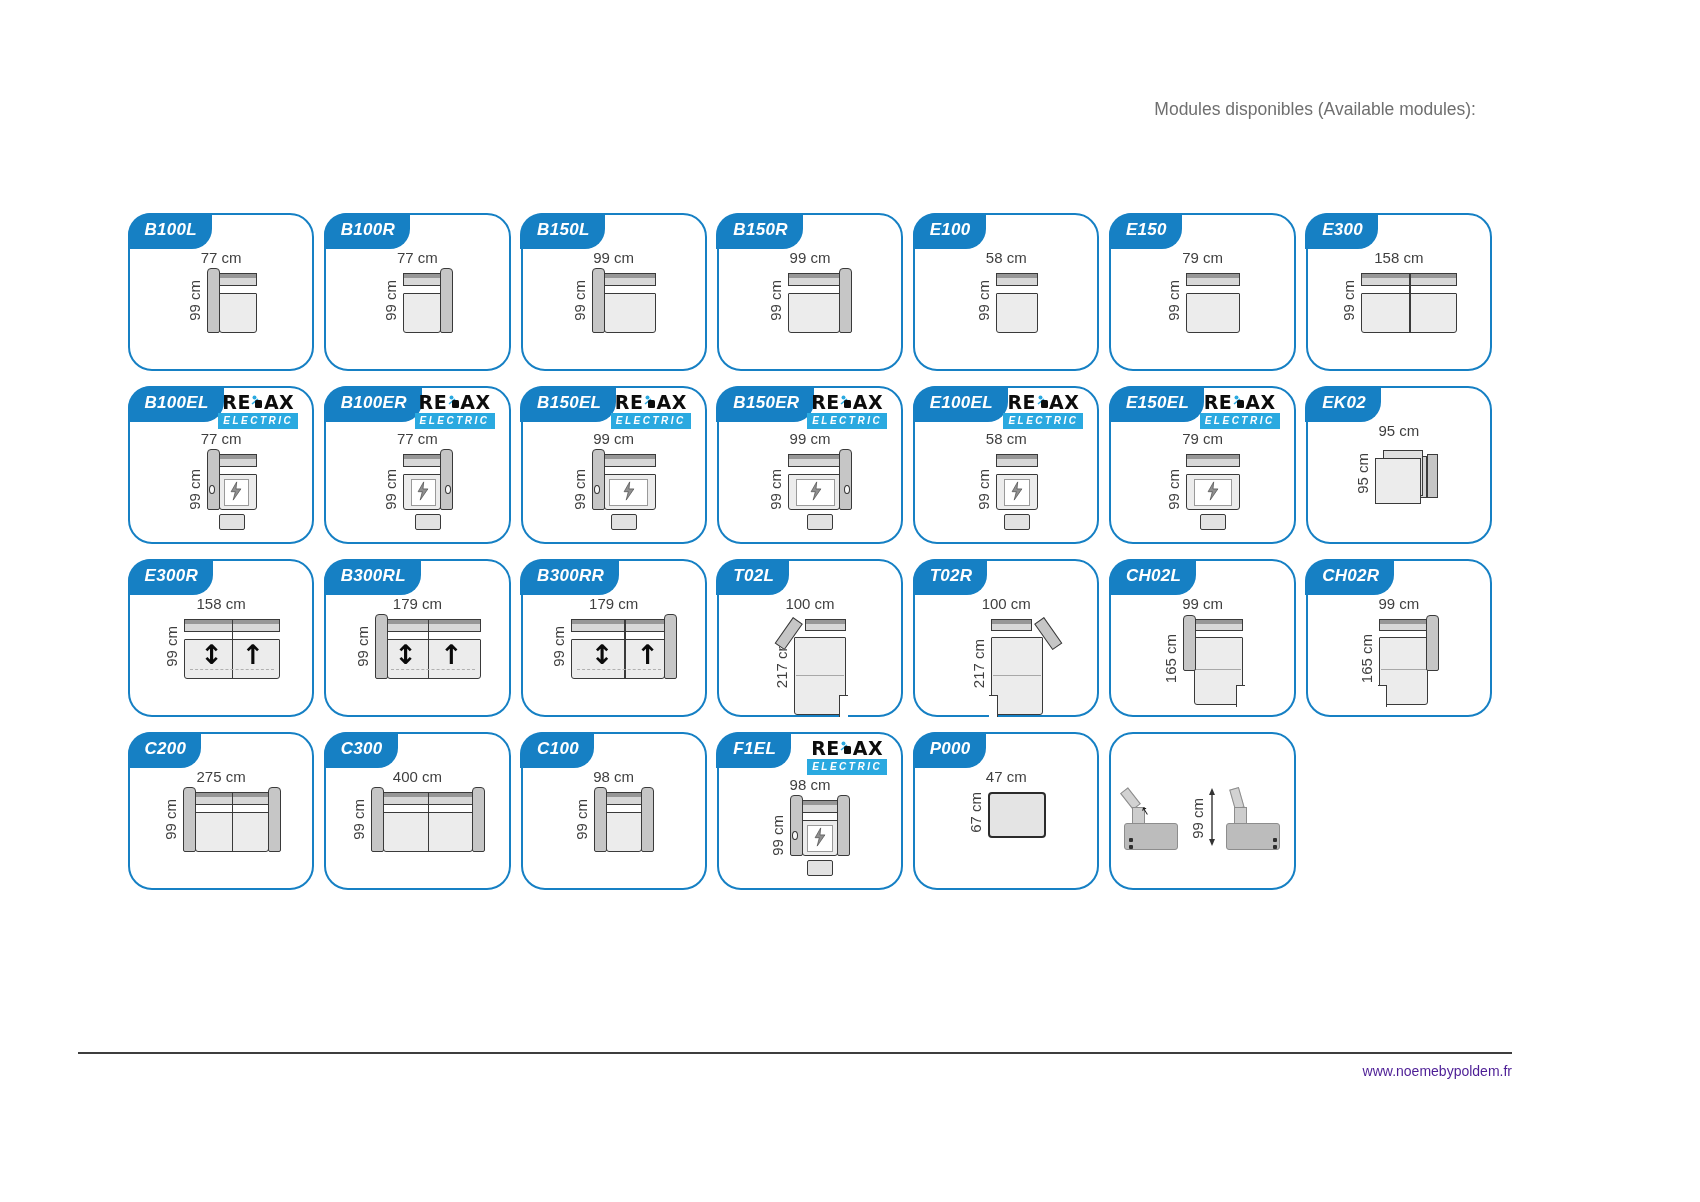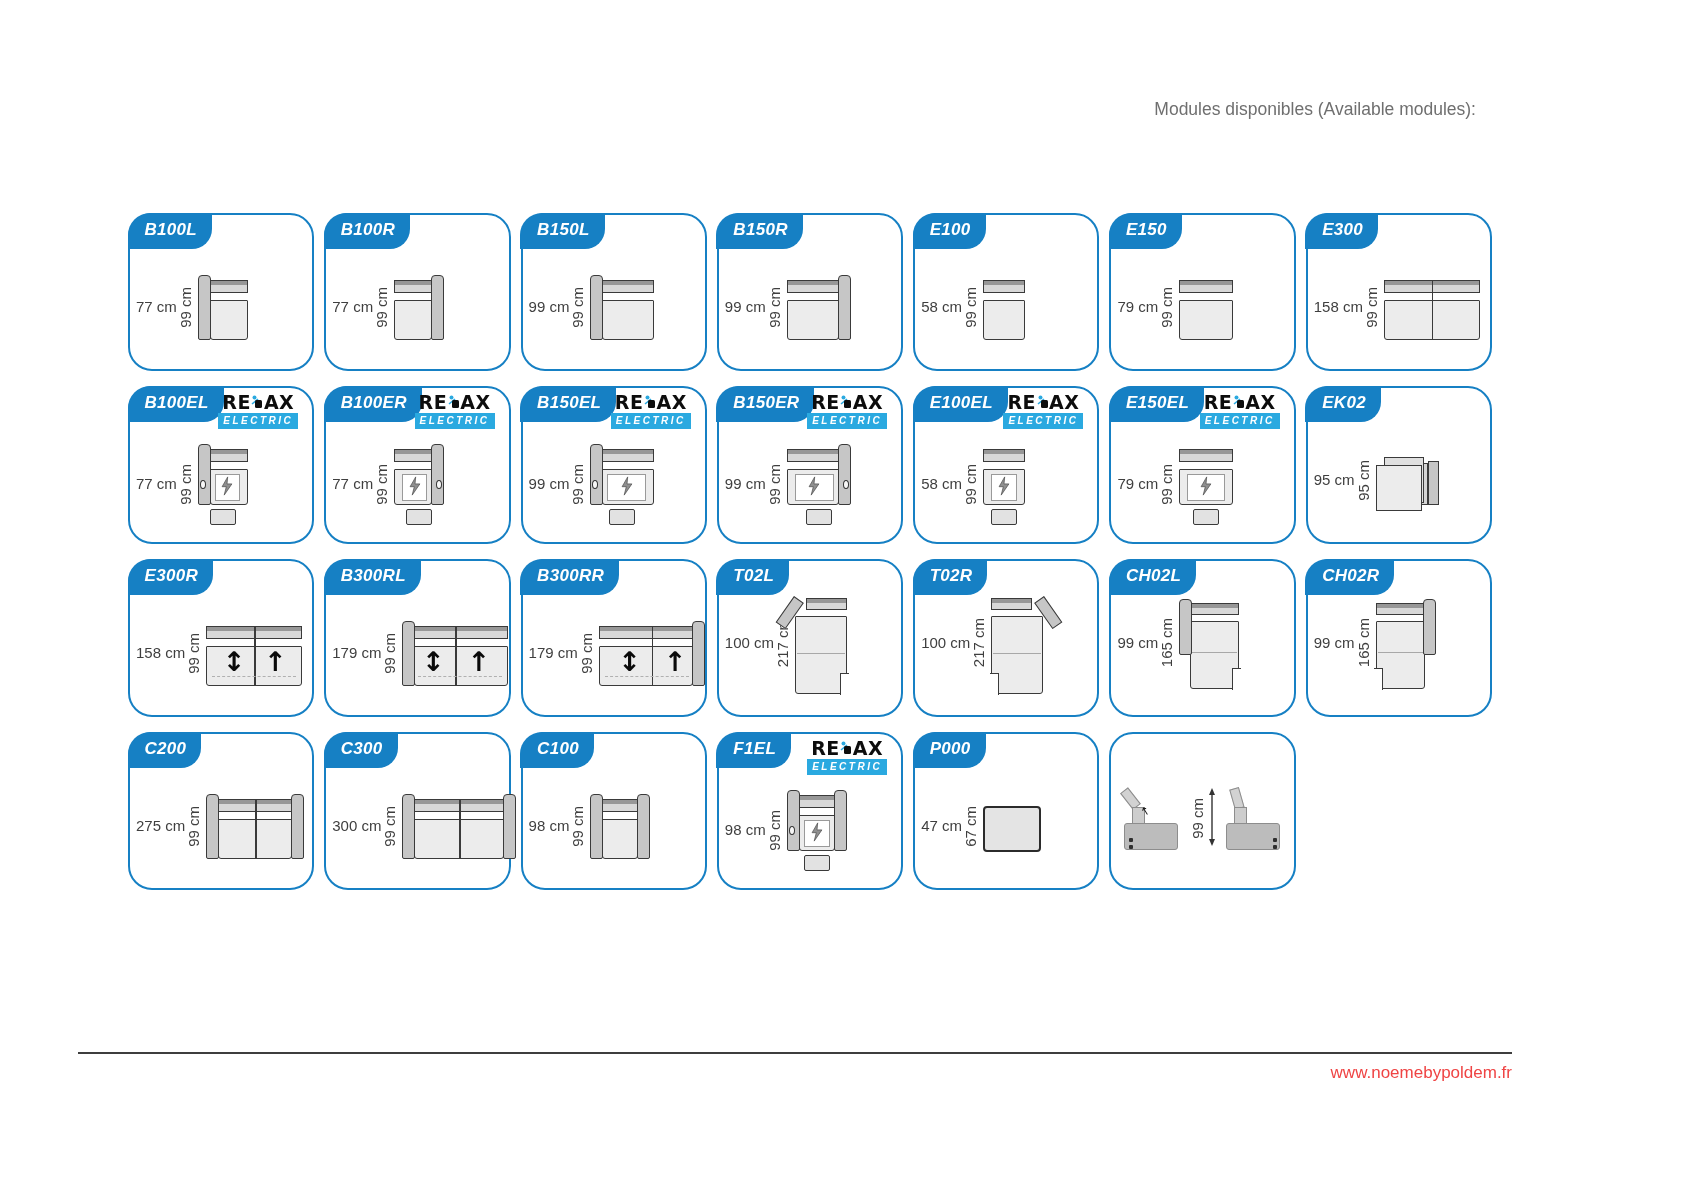--- a/index.html
+++ b/index.html
@@ -14,23 +14,23 @@
   .tab{ position:absolute; top:-2.5px; left:-2.5px; background:var(--accent); color:#fff;
         font-style:italic; font-weight:bold; font-size:17px; padding:7px 15px 9px 17px;
         border-radius:22px 2px 20px 0; letter-spacing:0.3px; }
   .logo{ position:absolute; top:5px; right:5px; width:98px; display:flex; flex-direction:column; align-items:center; }
   .logo-word{ display:flex; align-items:flex-end; font-weight:800; font-size:19px; letter-spacing:0.5px;
               color:#0d0d0d; line-height:1; font-family:"DejaVu Sans", sans-serif; }
   .chairic{ display:inline-block; margin:0 0.5px; }
   .logo-strip{ margin-top:1px; background:var(--logoblue); color:#fff; font-style:italic; font-weight:700;
                font-size:10px; letter-spacing:2.5px; padding:1px 5px; line-height:1.35; }
   .content{ position:absolute; left:6px; right:6px; top:34px; bottom:5px;
-            display:flex; flex-direction:row; align-items:center; }
+            display:flex; flex-direction:column; align-items:center; }
   .card.electric .content{ top:42px; }
-  .content.tall{ top:13px; }
+  .content.tall{ top:34px; }
   .content.center{ top:20px; justify-content:center; }
   .wlabel{ font-size:15px; color:#3f3f3f; white-space:nowrap; }
   .drow{ display:flex; align-items:center; gap:4px; margin-top:1px; }
   .vtext{ writing-mode:vertical-rl; transform:rotate(180deg); font-size:15px; color:#3f3f3f; }
   .diagwrap{ display:flex; flex-direction:column; align-items:center; }
   .diag{ position:relative; margin-top:6px; }
   .s-arm{ position:absolute; top:-5px; bottom:0; width:13px; background:#c6c6c6;
           border:1.5px solid #3a3a3a; border-radius:4px 4px 2px 2px; z-index:2; }
   .s-back{ position:absolute; top:0; height:13px; background:#d8d8d8; border:1.5px solid #3a3a3a;
            box-shadow:inset 0 4px 0 #979797; }
@@ -58,21 +58,21 @@
   .ss-post{ position:absolute; bottom:26px; left:8px; width:13px; height:17px; background:#cdcdcd;
             border:1px solid #8d8d8d; }
   .ss-flap{ position:absolute; bottom:40px; left:9px; width:10px; height:21px; background:#d2d2d2;
             border:1px solid #8d8d8d; transform-origin:bottom left; }
   .ss-dot{ position:absolute; width:4px; height:4px; background:#2f2f2f; border-radius:1px; bottom:8px;
            box-shadow:0 7px 0 #2f2f2f; }
   .ss-arr{ position:absolute; left:17px; bottom:32px; font-size:11px; color:#111; transform:rotate(-32deg);
            font-family:"DejaVu Sans", sans-serif; }
   .measure{ display:flex; align-items:center; gap:1px; height:62px; }
   .footer-line{ position:absolute; left:78px; width:1434px; top:1052px; height:2px; background:#3d3d3d; }
-  .footer-url{ position:absolute; top:1063px; right:188px; font-size:17px; color:#ef4444; }
+  .footer-url{ position:absolute; top:1063px; right:188px; font-size:14px; color:#4c1d95; }
 </style>
 </head>
 <body>
 
 <div class="page-title">Modules disponibles (Available modules):</div>
 <div class="grid">
     <div class="card">
       <div class="tab">B100L</div>
       <div class="content">
         <div class="wlabel">77 cm</div>
@@ -550,21 +550,21 @@
               <div class="s-seat" style="left: 12px; right: 12px;"></div>
               <div class="s-split" style="left: 50%;"></div>
             </div>
           </div>
         </div>
       </div>
     </div>
     <div class="card">
       <div class="tab">C300</div>
       <div class="content">
-        <div class="wlabel">300 cm</div>
+        <div class="wlabel">400 cm</div>
         <div class="drow">
           <div class="vtext">99 cm</div>
           <div class="diagwrap">
             <div class="diag" style="width: 114px; height: 60px;">
               <div class="s-arm" style="left: 0px;"></div>
               <div class="s-arm" style="right: 0px;"></div>
               <div class="s-back" style="left: 12px; right: 12px;"></div>
               <div class="s-seat" style="left: 12px; right: 12px;"></div>
               <div class="s-split" style="left: 50%;"></div>
             </div>

